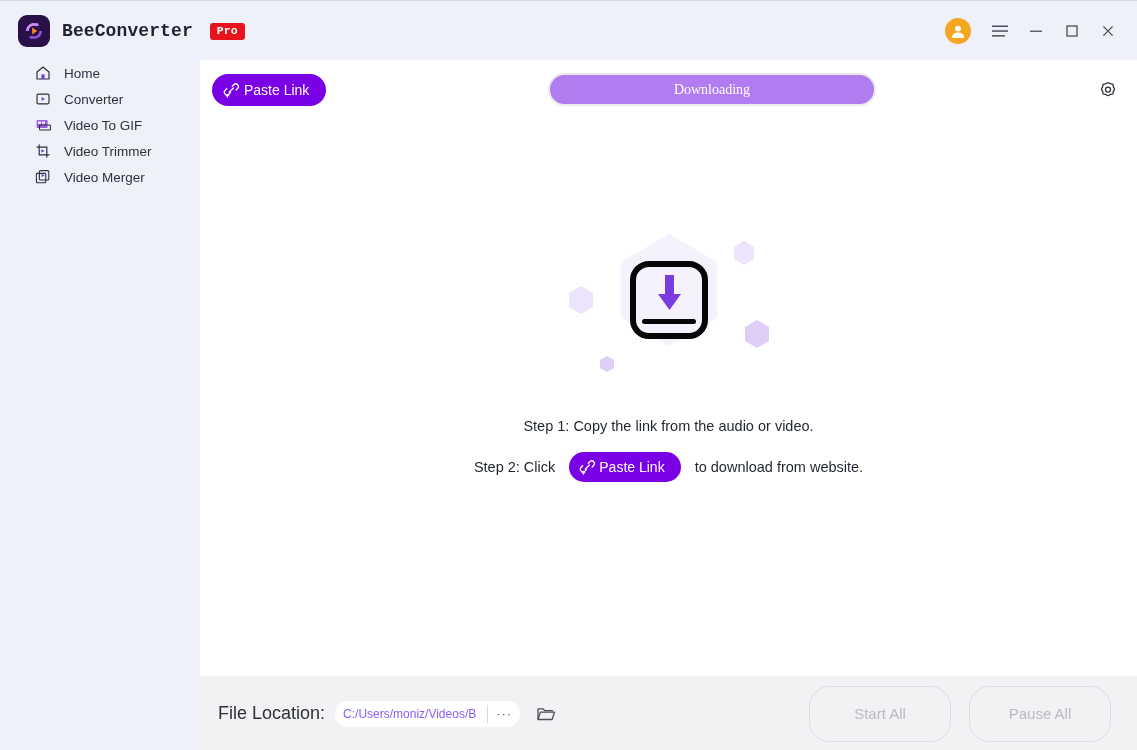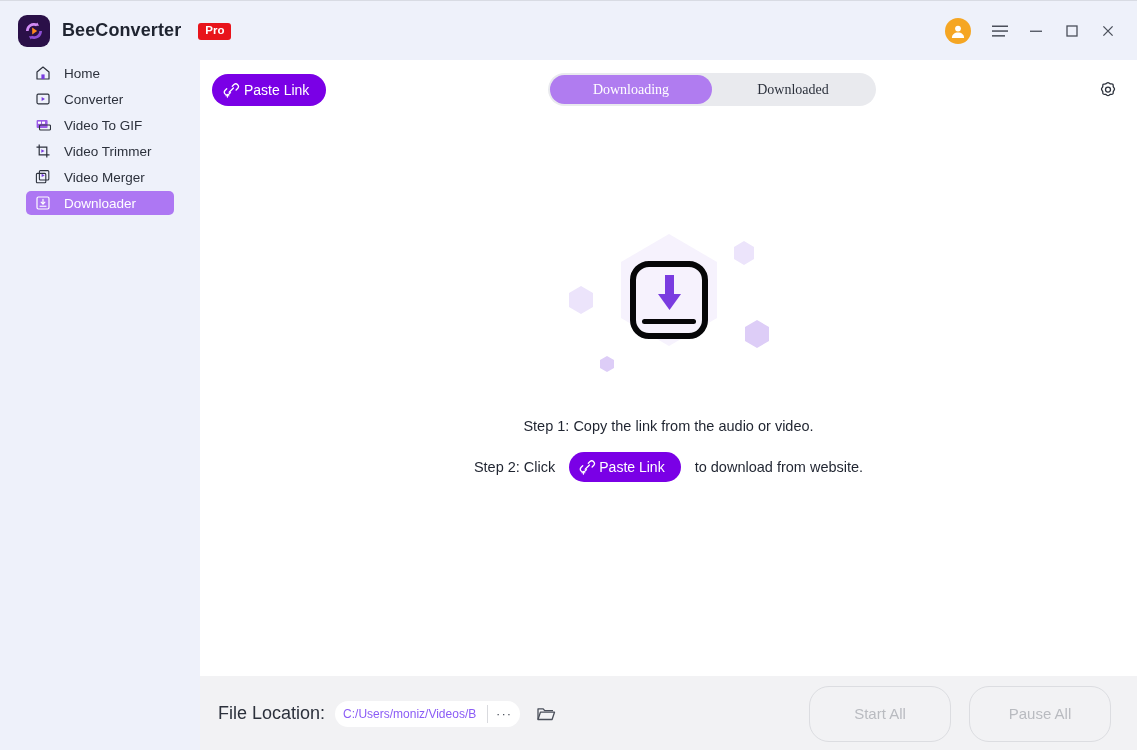--- a/index.html
+++ b/index.html
@@ -26,20 +26,21 @@
 
   
   .titlebar {
     position: absolute;
     top: 0; left: 0;
     width: 1137px;
     height: 59px;
     display: flex;
     align-items: center;
     background: #eef1fa;
+    font-family: Liberation Mono, monospace;
   }
   .logo-wrap {
     display: flex;
     align-items: center;
     margin-left: 18px;
   }
   .logo-mark {
     width: 32px; height: 32px;
     border-radius: 9px;
     background: #2a1048;
@@ -409,30 +410,20 @@
       <span class="nav-icon">
         <svg width="16" height="16" viewBox="0 0 16 16">
           <rect x="1.4" y="4.4" width="9.4" height="9.4" rx="1" fill="none" stroke="#2c313c" stroke-width="1.1"></rect>
           <rect x="4.4" y="1.6" width="9.4" height="9.4" rx="1" fill="none" stroke="#2c313c" stroke-width="1.1"></rect>
           <path d="M6.6 4.7 9.7 6.4 6.6 8.1z" fill="#7a3ce0"></path>
         </svg>
       </span>
       <span>Video Merger</span>
     </div>
 
-    <div class="nav-item active">
-      <span class="nav-icon">
-        <svg width="16" height="16" viewBox="0 0 16 16">
-          <rect x="2" y="2" width="12" height="12" rx="1.4" fill="none" stroke="#ffffff" stroke-width="1.2"></rect>
-          <path d="M8 4.3v4.6M6.1 7.2 8 9.2l1.9-2" fill="none" stroke="#ffffff" stroke-width="1.2" stroke-linecap="round" stroke-linejoin="round"></path>
-          <rect x="4.6" y="10.7" width="6.8" height="1.1" fill="#ffffff"></rect>
-        </svg>
-      </span>
-      <span>Downloader</span>
-    </div>
 
   </div>
 
   <div class="main">
 
     <div class="toolbar">
 
       <button class="paste-btn">
         <span class="link-icon">
           <svg width="17" height="17" viewBox="0 0 17 17">
@@ -440,21 +431,20 @@
             <path d="M7.5 10.6 5.8 12.3a2.7 2.7 0 0 1-3.8-3.8l1.7-1.7" fill="none" stroke="#ffffff" stroke-width="1.3" stroke-linecap="round"></path>
             <path d="M6.2 10.2 10.4 6" fill="none" stroke="#ffffff" stroke-width="1.3" stroke-linecap="round"></path>
             <path d="M4.4 12.2v3M2.9 13.7h3" fill="none" stroke="#ffffff" stroke-width="1.1" stroke-linecap="round"></path>
           </svg>
         </span>
         <span>Paste Link</span>
       </button>
 
       <div class="tab-switch">
         <div class="tab active">Downloading</div>
-        <div class="tab">Downloaded</div>
       </div>
 
       <div class="gear-btn">
         <svg width="22" height="22" viewBox="0 0 22 22">
           <path d="M11 2.6c1 0 1.5.9 2.3 1.2.8.3 1.8-.2 2.5.5s.2 1.7.5 2.5c.3.8 1.2 1.3 1.2 2.3s-.9 1.5-1.2 2.3c-.3.8.2 1.8-.5 2.5s-1.7.2-2.5.5c-.8.3-1.3 1.2-2.3 1.2s-1.5-.9-2.3-1.2c-.8-.3-1.8.2-2.5-.5s-.2-1.7-.5-2.5c-.3-.8-1.2-1.3-1.2-2.3s.9-1.5 1.2-2.3c.3-.8-.2-1.8.5-2.5s1.7.2 2.5-.5C9.5 3.5 10 2.6 11 2.6z" fill="none" stroke="#2c313c" stroke-width="1.3" stroke-linejoin="round"></path>
           <circle cx="11" cy="9.6" r="2.5" fill="none" stroke="#2c313c" stroke-width="1.3"></circle>
         </svg>
       </div>
     </div>
 

